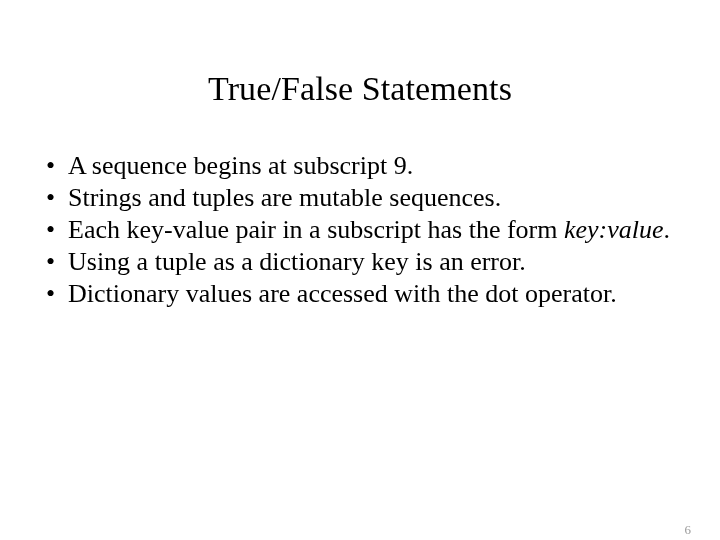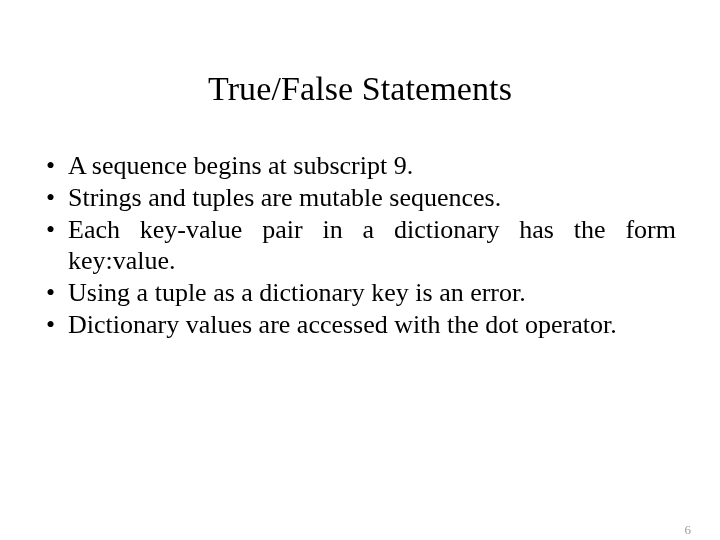--- a/index.html
+++ b/index.html
@@ -64,20 +64,21 @@
     width: 14px;
     font-size: 26px;
     line-height: 31px;
     text-align: left;
     color: #000000;
   }
   .bullet-text {
     display: block;
   }
   .bullet-text .it {
+    font-style: italic;
   }
   .page-number {
     position: absolute;
     right: 29px;
     top: 505px;
     font-size: 13px;
     line-height: 15px;
     color: #9a9a9a;
     text-align: right;
   }
@@ -96,21 +97,21 @@
       <span class="bullet-text"><span>A sequence begins at subscript 9.</span></span>
     </li>
 
     <li class="bullet-item single-line">
       <span class="bullet-marker">•</span>
       <span class="bullet-text"><span>Strings and tuples are mutable sequences.</span></span>
     </li>
 
     <li class="bullet-item">
       <span class="bullet-marker">•</span>
-      <span class="bullet-text"><span>Each key-value pair in a dictionary has the form </span><span class="it">key:value</span><span>.</span></span>
+      <span class="bullet-text"><span>Each key-value pair in a subscript has the form </span><span class="it">key:value</span><span>.</span></span>
     </li>
 
     <li class="bullet-item single-line">
       <span class="bullet-marker">•</span>
       <span class="bullet-text"><span>Using a tuple as a dictionary key is an error.</span></span>
     </li>
 
     <li class="bullet-item">
       <span class="bullet-marker">•</span>
       <span class="bullet-text"><span>Dictionary values are accessed with the dot operator.</span></span>

